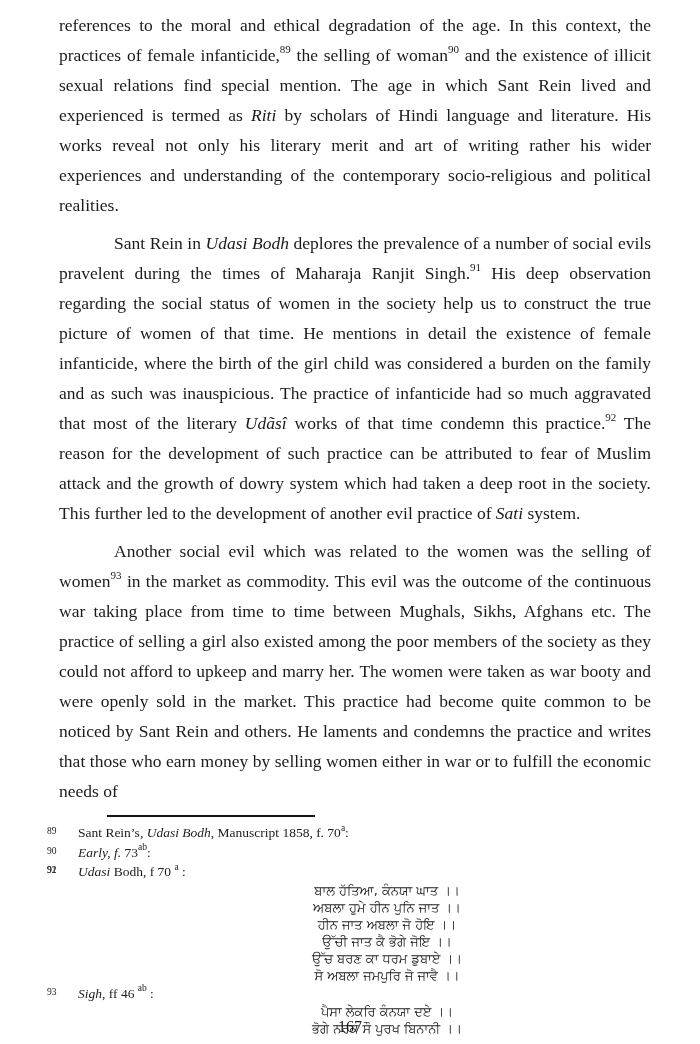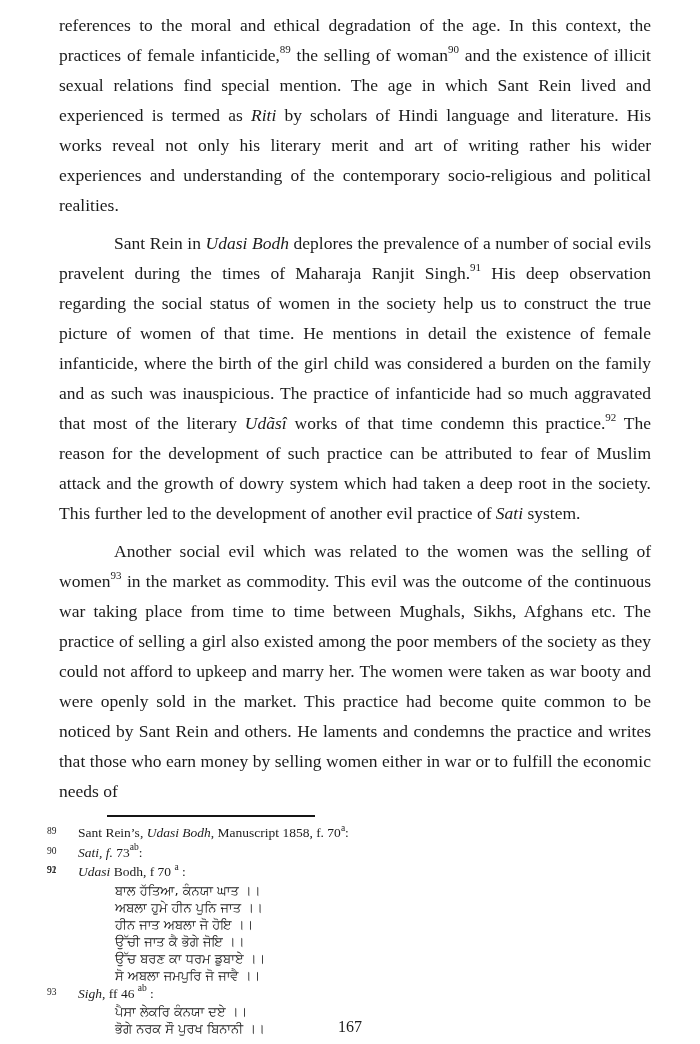--- a/index.html
+++ b/index.html
@@ -57,21 +57,21 @@
   .fn sup {
     font-size: 9.5px;
     line-height: 0;
     position: relative;
     top: -1px;
   }
   .verse {
     margin-left: 37px;
     font-size: 13px;
     line-height: 17px;
-    text-align: left;
+    text-align: center;
     font-family: "DejaVu Sans", sans-serif;
   }
   .page-number {
     position: absolute;
     left: 0;
     right: 0;
     top: 1018px;
     text-align: center;
     font-size: 16px;
   }
@@ -82,20 +82,20 @@
 <div class="page">
   <div class="content">
     <div id="paragraphs">
         <div class="para"><span>references to the moral and ethical degradation of the age. In this context, the practices of female infanticide,</span><sup>89</sup><span> the selling of woman</span><sup>90</sup><span> and the existence of illicit sexual relations find special mention. The age in which Sant Rein lived and experienced is termed as </span><i>Riti</i><span> by scholars of Hindi language and literature. His works reveal not only his literary merit and art of writing rather his wider experiences and understanding of the contemporary socio-religious and political realities.</span></div>
         <div class="para indent"><span>Sant Rein in </span><i>Udasi Bodh</i><span> deplores the prevalence of a number of social evils pravelent during the times of Maharaja Ranjit Singh.</span><sup>91</sup><span> His deep observation regarding the social status of women in the society help us to construct the true picture of women of that time. He mentions in detail the existence of female infanticide, where the birth of the girl child was considered a burden on the family and as such was inauspicious. The practice of infanticide had so much aggravated that most of the literary </span><i>Udãsî </i><span> works of that time condemn this practice.</span><sup>92</sup><span> The reason for the development of such practice can be attributed to fear of Muslim attack and the growth of dowry system which had taken a deep root in the society. This further led to the development of another evil practice of </span><i>Sati</i><span> system.</span></div>
         <div class="para indent"><span>Another social evil which was related to the women was the selling of women</span><sup>93</sup><span> in the market as commodity. This evil was the outcome of the continuous war taking place from time to time between Mughals, Sikhs, Afghans etc. The practice of selling a girl also existed among the poor members of the society as they could not afford to upkeep and marry her. The women were taken as war booty and were openly sold in the market. This practice had become quite common to be noticed by Sant Rein and others. He laments and condemns the practice and writes that those who earn money by selling women either in war or to fulfill the economic needs of</span></div>
       </div>
     <hr class="footnote-sep">
     <div id="footnotes" class="footnotes">
         <div class="fn"><span class="fn-num">89</span><span><span>Sant Rein’s,  </span><i>Udasi Bodh</i><span>, Manuscript 1858, f. 70</span><sup>a</sup><span>:</span></span></div>
-        <div class="fn"><span class="fn-num">90</span><span><i>Sati, f.</i><span> 73</span><sup>ab</sup><span>:</span></span></div>
+        <div class="fn"><span class="fn-num">90</span><span><i>Early, f.</i><span> 73</span><sup>ab</sup><span>:</span></span></div>
         <div class="fn"><span class="fn-num">91</span></div>
         <div class="fn"><span class="fn-num">92</span><span><i>Udasi</i><span> Bodh, f 70 </span><sup>a</sup><span> :</span></span><div class="verse">ਬਾਲ ਹੱਤਿਆ, ਕੰਨਯਾ ਘਾਤ ।।</div><div class="verse">ਅਬਲਾ ਹੁਮੇ ਹੀਨ ਪੁਨਿ ਜਾਤ ।।</div><div class="verse">ਹੀਨ ਜਾਤ ਅਬਲਾ ਜੋ ਹੋਇ ।।</div><div class="verse">ਉੱਚੀ ਜਾਤ ਕੈ ਭੋਗੇ ਜੋਇ ।।</div><div class="verse">ਉੱਚ ਬਰਣ ਕਾ ਧਰਮ ਡੁਬਾਏ ।।</div><div class="verse">ਸੋ ਅਬਲਾ ਜਮਪੁਰਿ ਜੋ ਜਾਵੈ ।।</div></div>
         <div class="fn"><span class="fn-num">93</span><span><i>Sigh</i><span>, ff 46 </span><sup>ab</sup><span> :</span></span><div class="verse">ਪੈਸਾ ਲੇਕਰਿ ਕੰਨਯਾ ਦਏ ।।</div><div class="verse">ਭੋਗੇ ਨਰਕ ਸੌ ਪੁਰਖ ਬਿਨਾਨੀ ।।</div></div>
       </div>
   </div>
   <div class="page-number">167</div>
 </div>
 
 </body></html>

